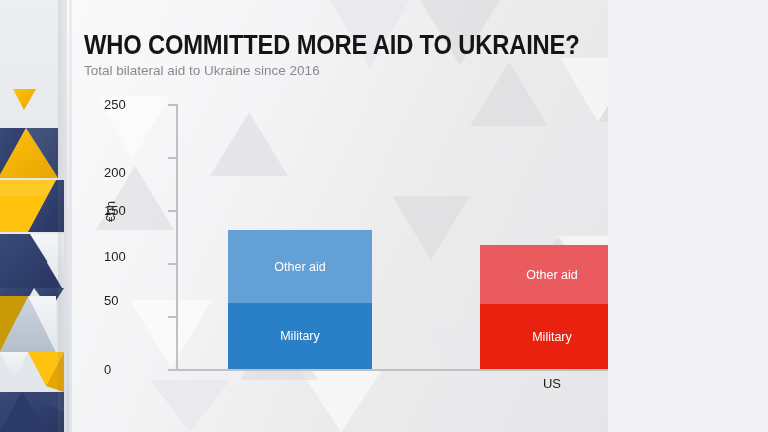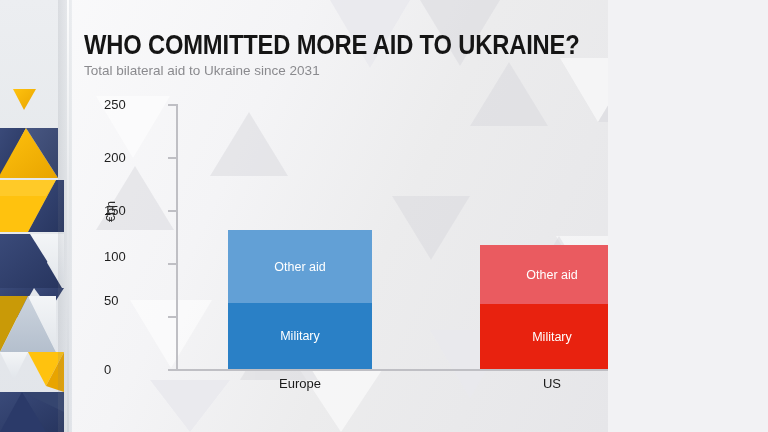--- a/index.html
+++ b/index.html
@@ -149,38 +149,38 @@
 
       <polygon points="0,392 64,392 64,432 0,432" fill="url(#gNavy)"></polygon>
       <polygon points="22,392 46,432 0,432" fill="#2b3a69"></polygon>
       <polygon points="22,392 64,392 64,412" fill="#35456f"></polygon>
     </svg>
     <div class="sh"></div>
     <div class="seam"></div>
   </div>
 
   <div class="headline">WHO COMMITTED MORE AID TO UKRAINE?</div>
-  <div class="subhead">Total bilateral aid to Ukraine since 2031</div>
+  <div class="subhead">Total bilateral aid to Ukraine since 2016</div>
 
   <div class="plot">
 
     <div class="axis-line yaxis"></div>
     <div class="axis-line xaxis"></div>
 
     <div class="ytick" style="top:104px"></div>
     <div class="ytick" style="top:157px"></div>
     <div class="ytick" style="top:210px"></div>
     <div class="ytick" style="top:263px"></div>
     <div class="ytick" style="top:316px"></div>
     <div class="ytick" style="top:369px"></div>
 
     <div class="ylabwrap" style="top:104px">
       <div class="ylab" style="position:static;text-align:right;transform:translateY(-50%)">250</div>
     </div>
-    <div class="ylabwrap" style="top:157px">
+    <div class="ylabwrap" style="top:172px">
       <div class="ylab" style="position:static;text-align:right;transform:translateY(-50%)">200</div>
     </div>
     <div class="ylabwrap" style="top:210px">
       <div class="ylab" style="position:static;text-align:right;transform:translateY(-50%)">150</div>
     </div>
     <div class="ylabwrap" style="top:256px">
       <div class="ylab" style="position:static;text-align:right;transform:translateY(-50%)">100</div>
     </div>
     <div class="ylabwrap" style="top:300px">
       <div class="ylab" style="position:static;text-align:right;transform:translateY(-50%)">50</div>
@@ -202,17 +202,16 @@
 
     <div class="bar" style="left:480px;top:245px;width:144px;height:124px">
       <div class="seg" style="top:0px;height:59px;background:#ea5b60">
         <span>Other aid</span>
       </div>
       <div class="seg" style="top:59px;height:65px;background:#e8220f">
         <span>Military</span>
       </div>
     </div>
 
-    <div class="xlab" style="left:228px;width:144px">Europe</div>
     <div class="xlab" style="left:480px;width:144px">US</div>
 
   </div>
 </div>
 
 </body></html>

